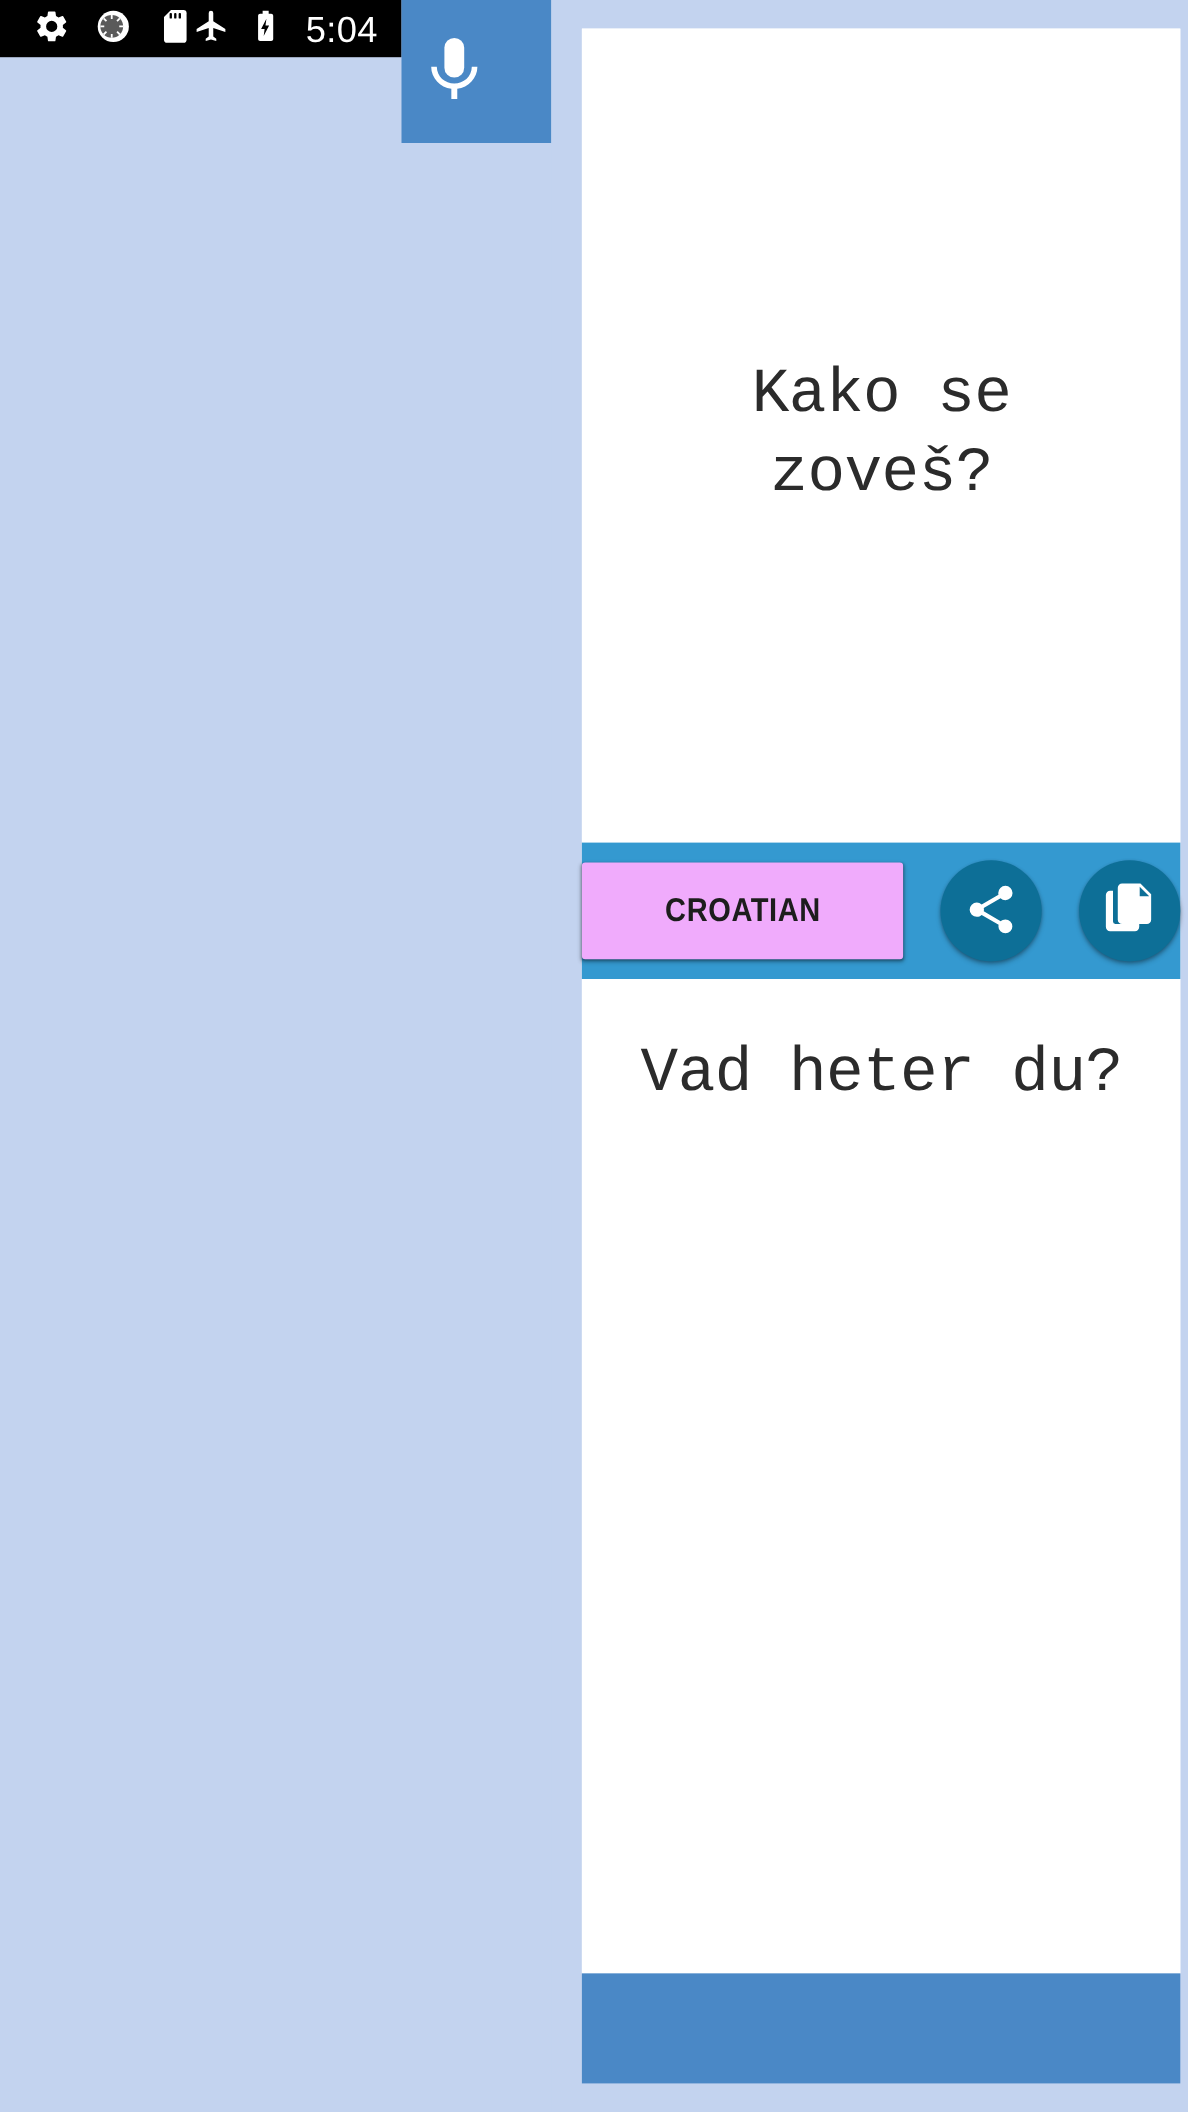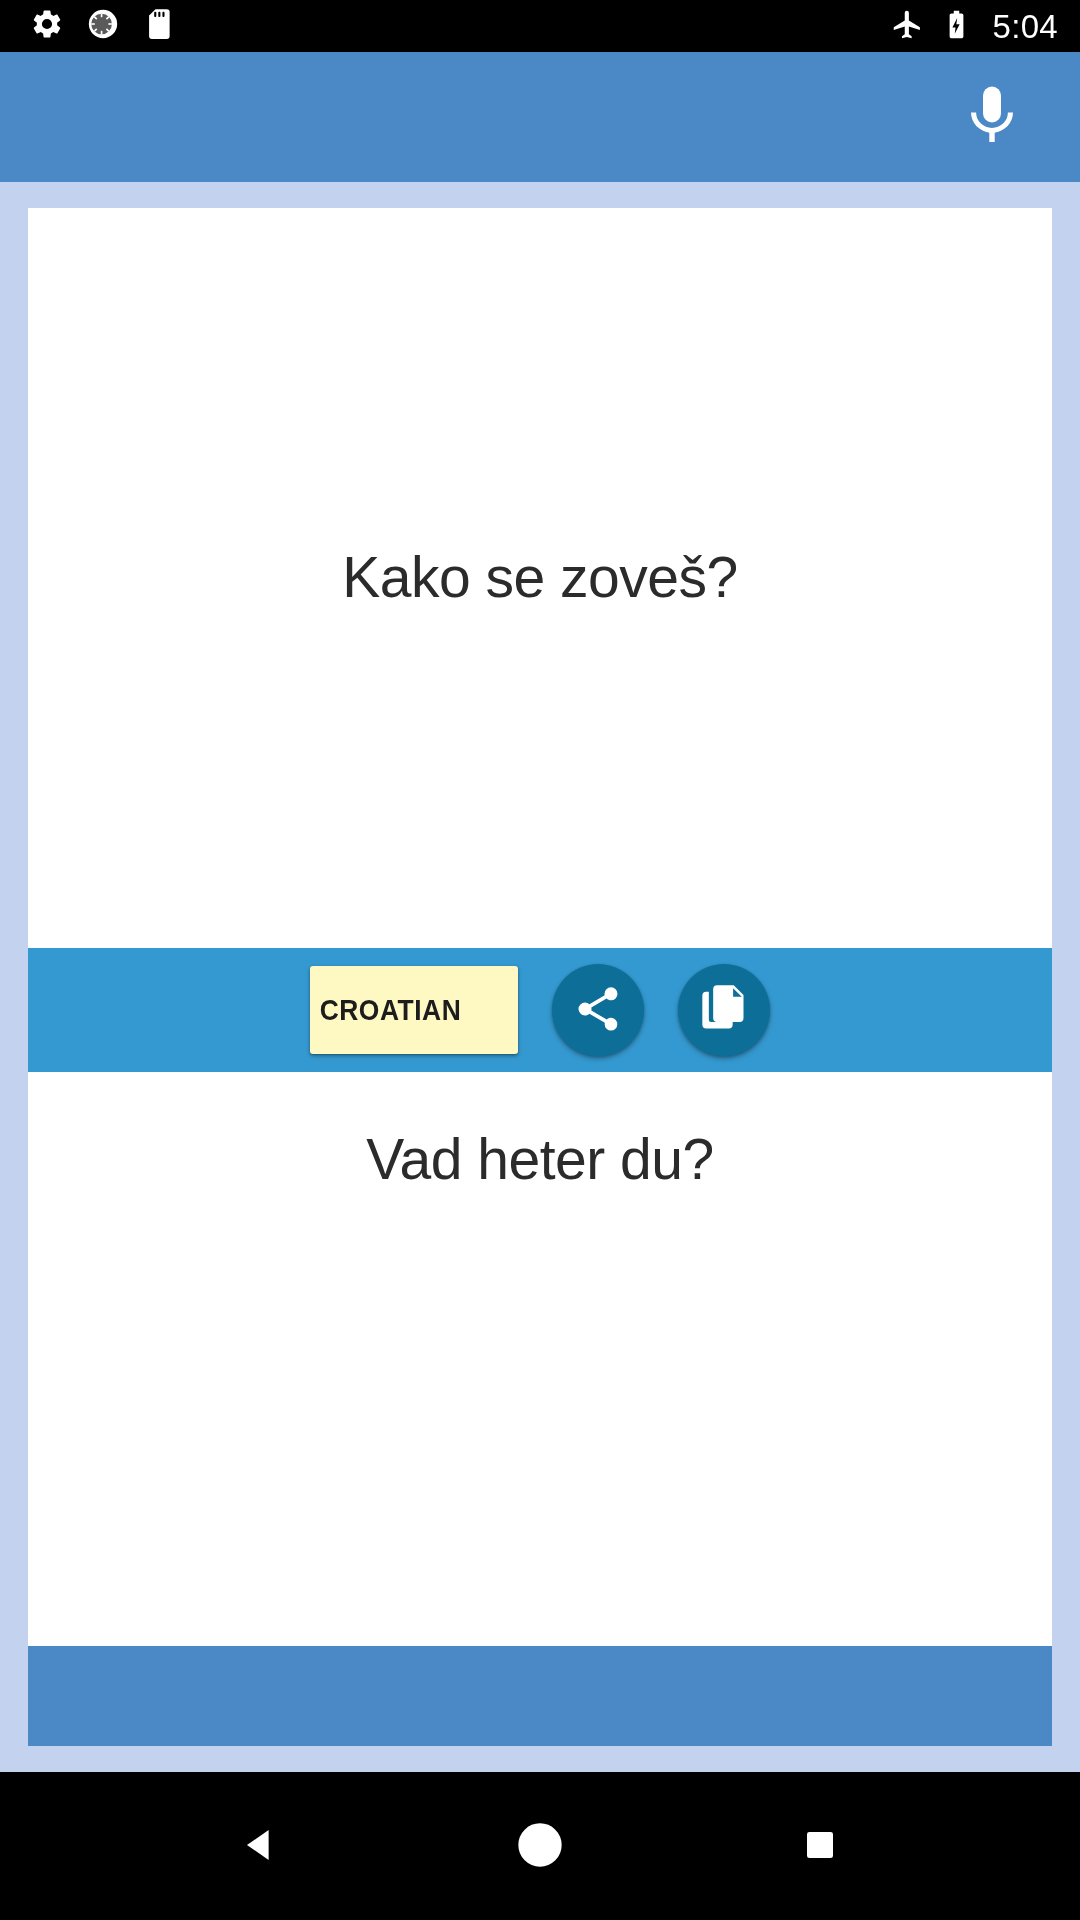--- a/index.html
+++ b/index.html
@@ -11,21 +11,20 @@
     font-family: "Liberation Sans", sans-serif;
     overflow: hidden;
   }
 
   #screen {
     position: relative;
     width: 1080px;
     height: 1920px;
     background: #c3d3ef;
     display: flex;
-    flex-direction: column;
   }
 
   
   #status-bar {
     height: 52px;
     background: #000000;
     display: flex;
     align-items: center;
     padding: 0 22px 0 30px;
     flex: 0 0 auto;
@@ -94,21 +93,21 @@
     background: #ffffff;
     height: 740px;
     flex: 0 0 740px;
     display: flex;
     align-items: center;
     justify-content: center;
     padding: 0 40px;
     overflow: hidden;
   }
   .translate-text {
-    font-family: Liberation Sans, sans-serif;
+    font-family: Liberation Mono, monospace;
     font-size: 57px;
     font-weight: 300;
     color: #2b2b2b;
     text-align: center;
     line-height: 1.25;
     letter-spacing: -0.5px;
   }
 
   
   #lang-toolbar {
@@ -116,28 +115,29 @@
     height: 124px;
     background: #3499d0;
     display: flex;
     align-items: center;
     justify-content: center;
     gap: 34px;
     position: relative;
   }
 
   .lang-button {
-    width: 208px;
+    width: 292px;
     height: 88px;
-    background: #fef9c3;
+    background: #f0abfc;
     border: none;
     border-radius: 3px;
     box-shadow: 0 2px 4px rgba(0,0,0,0.30), 0 1px 2px rgba(0,0,0,0.22);
     display: flex;
     align-items: center;
+    justify-content: center;
     cursor: pointer;
   }
   .lang-button-label {
     font-family: "Liberation Sans", sans-serif;
     font-size: 30px;
     font-weight: bold;
     color: #1d1d1d;
     letter-spacing: 0.6px;
     transform: scaleX(0.88);
   }

